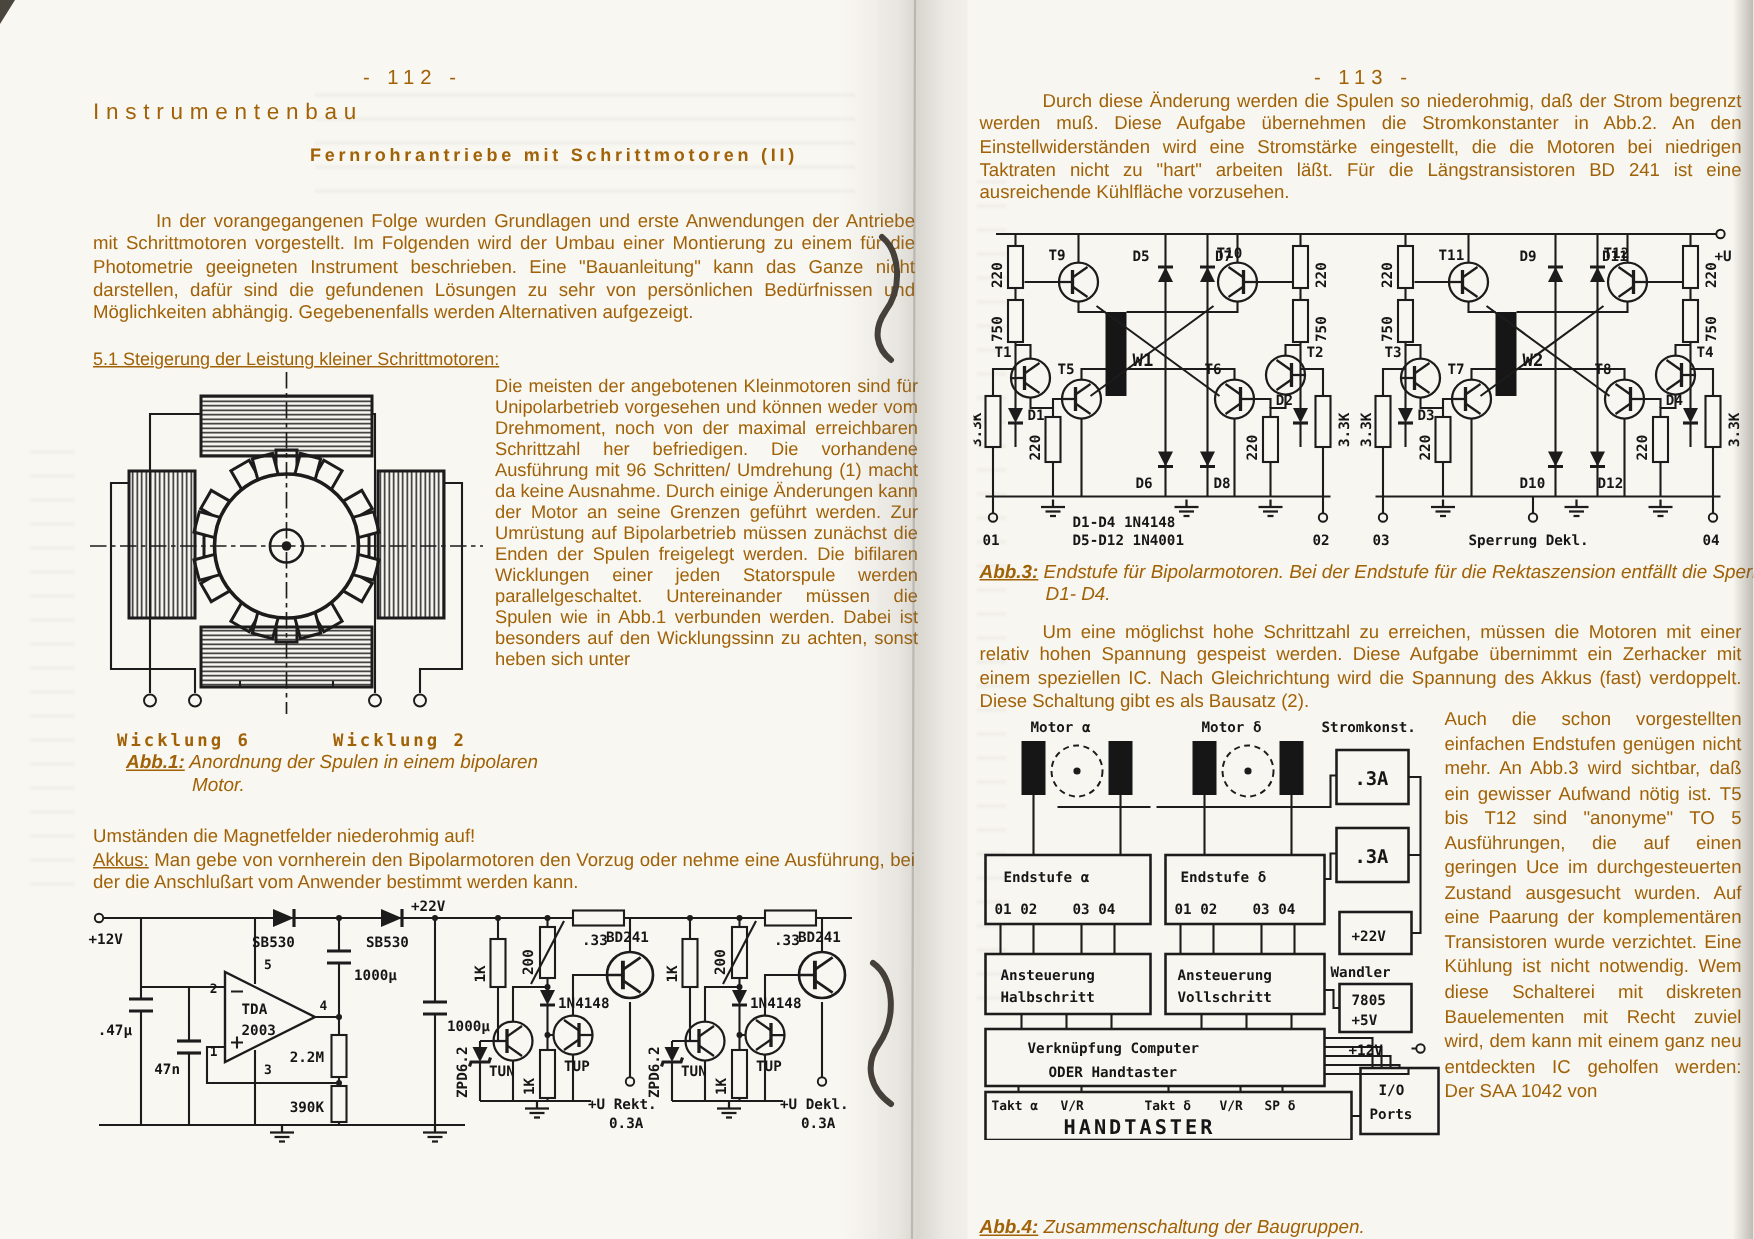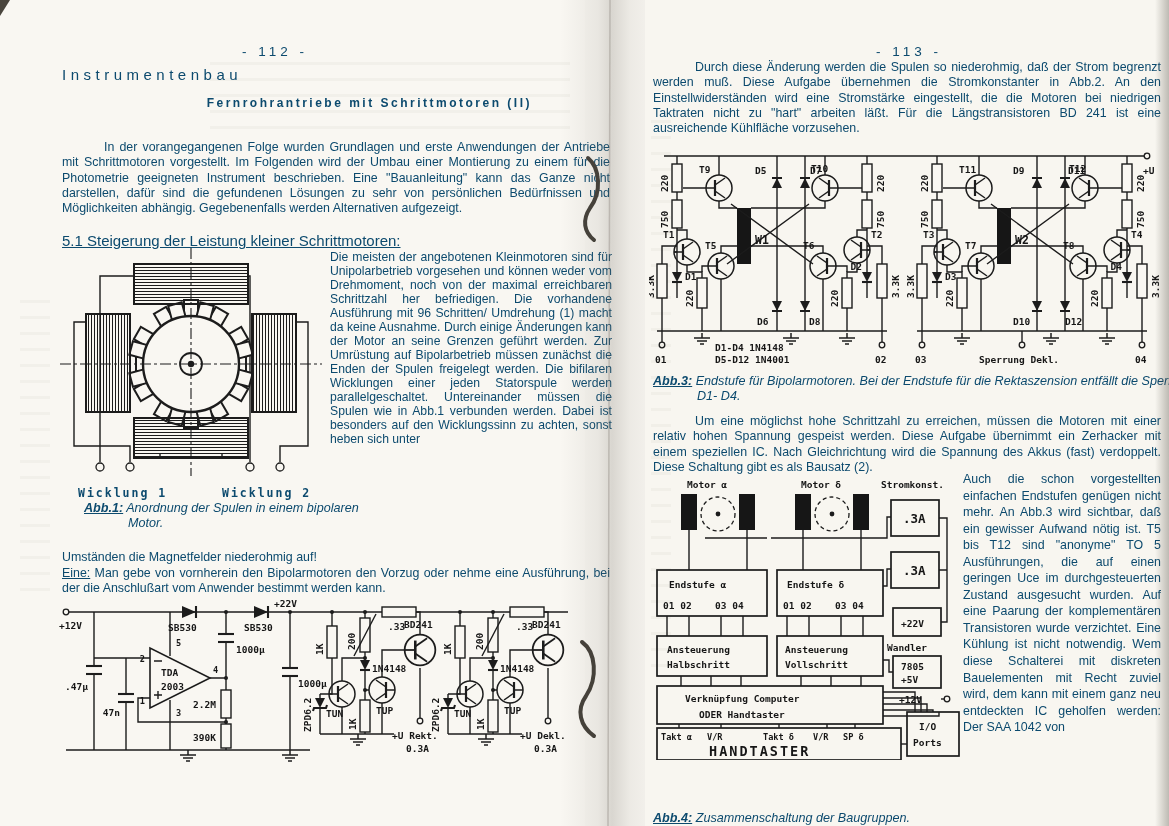--- a/index.html
+++ b/index.html
@@ -1,37 +1,37 @@
 <!DOCTYPE html>
 <html><head>
 <meta charset="utf-8">
 <style>
   html,body{margin:0;padding:0;background:#e8e5df;}
   .scan{position:relative;width:1169px;height:826px;overflow:hidden;
-        background:#f7f5f0;font-family:"Liberation Sans",sans-serif;color:#0c4a6e;}
+        background:#f7f5f0;font-family:"Liberation Sans",sans-serif;color:#a16207;}
   .page{position:absolute;top:0;height:826px;background:#f9f7f2;}
   .page-left{left:0;width:585px;}
   .page-right{left:645px;width:524px;background:#f8f6f0;}
   .gutter{position:absolute;left:560px;top:0;width:100px;height:826px;
         background:linear-gradient(90deg,rgba(255,255,255,0) 0%,rgba(110,104,94,.10) 38%,rgba(110,104,94,.22) 52%,rgba(110,104,94,.08) 70%,rgba(255,255,255,0) 100%);}
   .edge-right{position:absolute;right:0;top:0;width:14px;height:826px;
         background:linear-gradient(90deg,rgba(0,0,0,0) 0%,rgba(80,75,66,.35) 100%);}
   .corner-mark{position:absolute;left:0;top:0;width:10px;height:16px;background:#4a453d;
         clip-path:polygon(0 0,100% 0,0 100%);}
   .ghost{position:absolute;opacity:.55;filter:blur(.6px);pointer-events:none;
         background:repeating-linear-gradient(180deg,rgba(125,118,104,.10) 0 3px,rgba(0,0,0,0) 3px 16px);}
   .t{position:absolute;}
   .pageno{font-size:13.5px;letter-spacing:4px;text-align:center;}
   .kicker{font-weight:400;font-size:15px;letter-spacing:4.5px;}
   .title{font-weight:700;font-size:12px;letter-spacing:2.5px;text-align:right;}
   .body-text{font-size:12.4px;line-height:15.3px;text-align:justify;}
   .ind{text-indent:42px;}
   .col-l{font-size:12.2px;line-height:14px;text-align:justify;}
   .col-r{font-size:12.4px;line-height:16.55px;text-align:justify;}
-  .sect{font-size:15px;text-decoration:underline;}
+  .sect{font-size:12px;text-decoration:underline;}
   .ul{text-decoration:underline;}
   .mono-lbl{font-family:"DejaVu Sans Mono",monospace;font-weight:700;font-size:11.5px;letter-spacing:2px;}
   .cap{font-style:italic;font-size:12.6px;line-height:15px;}
   .cap .ab{font-weight:700;text-decoration:underline;}
   .hang{padding-left:44px;text-indent:-44px;}
   
   svg .w{stroke:#1c1c1c;stroke-width:1.4;fill:none;}
   svg .w2{stroke:#1c1c1c;stroke-width:2.1;fill:none;}
   svg .dd{stroke:#1c1c1c;stroke-width:1.1;fill:none;stroke-dasharray:11 3 3 3;}
   svg .comp{fill:#f9f7f2;stroke:#1c1c1c;stroke-width:1.4;}
@@ -133,26 +133,26 @@
       <g class="trm">
         <circle cx="40" cy="219" r="4"></circle>
           <circle cx="70" cy="219" r="4"></circle>
         <circle cx="190" cy="219" r="4"></circle>
           <circle cx="220" cy="219" r="4"></circle>
       </g>
     </svg>
 
     <div class="t col-l" style="left:330px;top:250px;width:282px;height:288px;">Die meisten der angebotenen Kleinmotoren sind für Unipolarbetrieb vorgesehen und können weder vom Drehmoment, noch von der maximal erreichbaren Schrittzahl her befriedigen. Die vorhandene Ausführung mit 96 Schritten/ Umdrehung (1) macht da keine Ausnahme. Durch einige Änderungen kann der Motor an seine Grenzen geführt werden. Zur Umrüstung auf Bipolarbetrieb müssen zunächst die Enden der Spulen freigelegt werden. Die bifilaren Wicklungen einer jeden Statorspule werden parallelgeschaltet. Untereinander müssen die Spulen wie in Abb.1 verbunden werden. Dabei ist besonders auf den Wicklungssinn zu achten, sonst heben sich unter</div>
 
-    <span class="t mono-lbl" style="left:78px;top:486px;">Wicklung 1</span>
+    <span class="t mono-lbl" style="left:78px;top:486px;">Wicklung 6</span>
     <span class="t mono-lbl" style="left:222px;top:486px;">Wicklung 2</span>
     <div class="t cap hang" style="left:84px;top:501px;width:252px;font-style:italic;"><span class="ab">Abb.1:</span><span> Anordnung der Spulen in einem bipolaren Motor.</span></div>
 
     <div class="t body-text" style="left:62px;top:550px;width:548px;">Umständen die Magnetfelder niederohmig auf!</div>
-    <div class="t body-text" style="left:62px;top:566px;width:548px;"><span class="ul">Eine:</span><span> Man gebe von vornherein den Bipolarmotoren den Vorzug oder nehme eine Ausführung, bei der die Anschlußart vom Anwender bestimmt werden kann.</span></div>
+    <div class="t body-text" style="left:62px;top:566px;width:548px;"><span class="ul">Akkus:</span><span> Man gebe von vornherein den Bipolarmotoren den Vorzug oder nehme eine Ausführung, bei der die Anschlußart vom Anwender bestimmt werden kann.</span></div>
 
     <svg class="t" style="left:58px;top:598px;" width="519" height="168" viewBox="0 0 519 168">
       <defs>
         <g id="gnd" stroke="#1c1c1c" stroke-width="1.5" fill="none">
           <line x1="0" y1="0" x2="0" y2="5"></line>
             <line x1="-8" y1="5" x2="8" y2="5"></line>
           <line x1="-5" y1="8" x2="5" y2="8"></line>
             <line x1="-2" y1="11" x2="2" y2="11"></line>
         </g>
         <g id="tr" stroke="#1c1c1c" stroke-width="1.5" fill="none">

